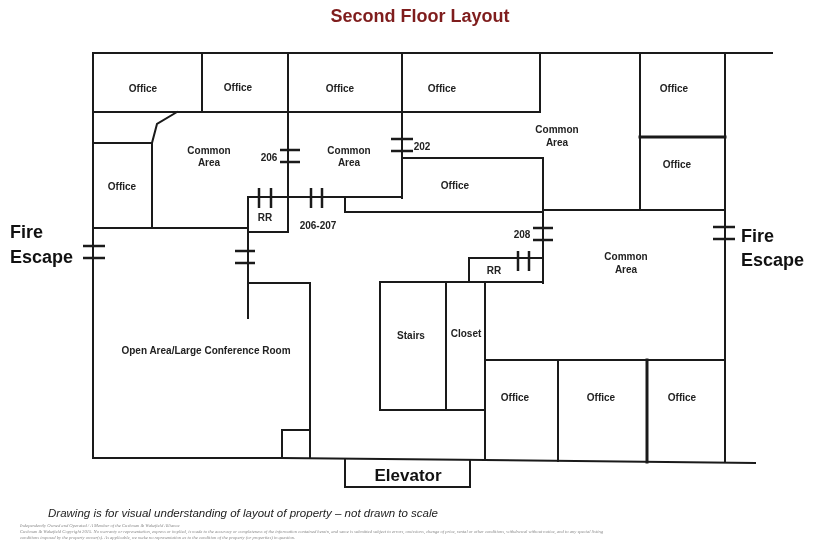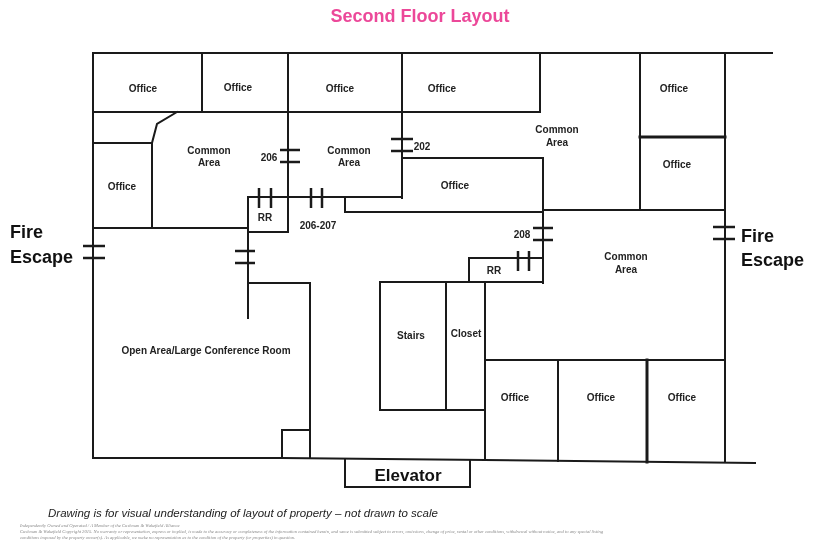--- a/index.html
+++ b/index.html
@@ -1,17 +1,17 @@
 <!DOCTYPE html>
 <html><head>
 <meta charset="utf-8">
 <style>
   html, body { margin:0; padding:0; background:#ffffff; }
   body { width:840px; height:550px; position:relative; overflow:hidden; font-family:"Liberation Sans", sans-serif; }
-  #title { position:absolute; left:0; width:840px; top:6px; text-align:center; font-weight:bold; font-size:18px; color:#ec4899; }
+  #title { position:absolute; left:0; width:840px; top:6px; text-align:center; font-weight:bold; font-size:18px; color:#7f1d1d; }
   svg#plan { position:absolute; left:0; top:0; }
   .wall { stroke:#1a1a1a; stroke-width:2; fill:none; stroke-linecap:square; }
   .door { stroke:#1a1a1a; stroke-width:2.5; }
   .lbl { font-family:"Liberation Sans", sans-serif; font-weight:bold; font-size:10px; fill:#222; text-anchor:middle; }
   .lbl-big { font-family:"Liberation Sans", sans-serif; font-weight:bold; font-size:18px; fill:#111; }
   .lbl-elev { font-family:"Liberation Sans", sans-serif; font-weight:bold; font-size:17px; fill:#111; text-anchor:middle; }
   #disclaimer { position:absolute; left:32px; top:507px; font-style:italic; font-size:11.5px; color:#222;margin-left:16px; }
   #footer { position:absolute; left:20px; top:523px; width:800px; font-family:"Liberation Serif", serif; font-style:italic; font-size:4.6px; line-height:6px; color:#888; }
 </style>
 </head>

